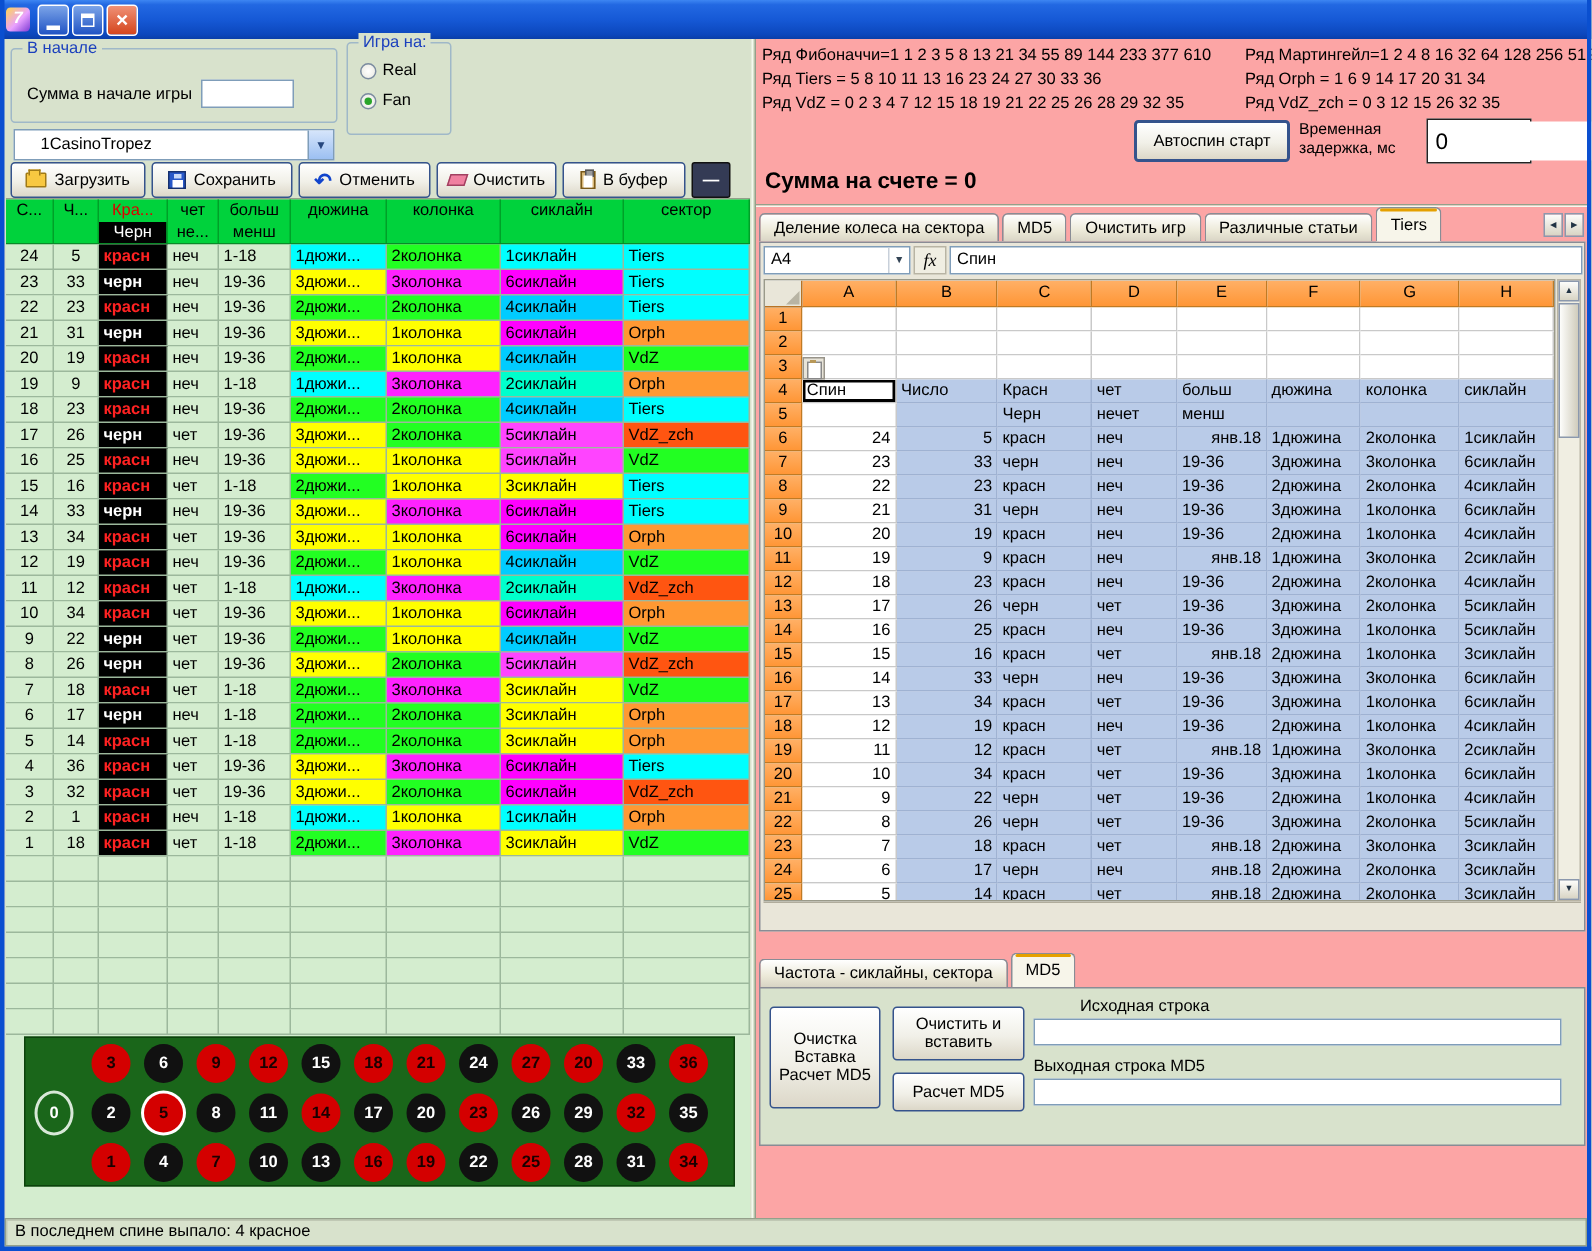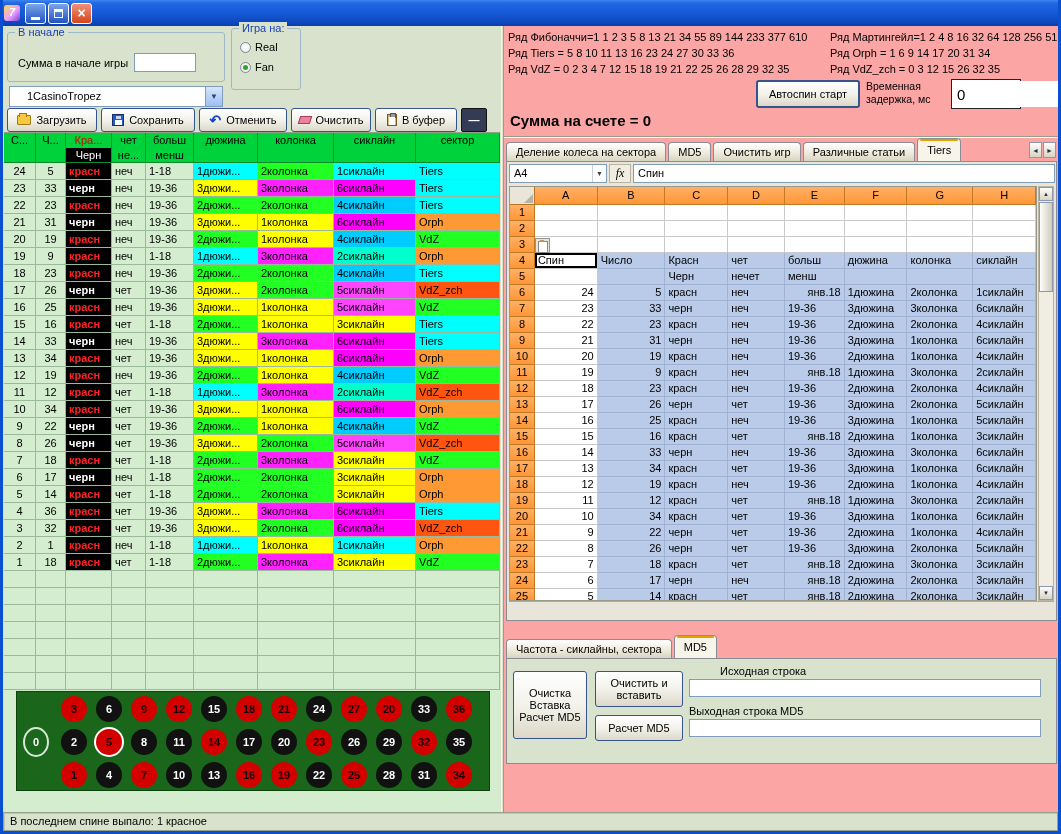--- a/index.html
+++ b/index.html
@@ -1033,17 +1033,17 @@
         <span>Расчет MD5</span>
       </div>
       <div class="md5-label" style="left:182px;top:6px;margin-left:31px;">Исходная строка</div>
       <input class="xp-input md5-input" style="left: 182px; top: 20px;" value="">
       <div class="md5-label" style="left:182px;top:46px;">Выходная строка MD5</div>
       <input class="xp-input md5-input" style="left: 182px; top: 60px;" value="">
     </div>
   </div>
 
   <div class="statusbar">
-    <span>В последнем спине выпало: 1 красное</span>
+    <span>В последнем спине выпало: 4 красное</span>
   </div>
 
   <div class="frame"></div>
 </div>
 
 </body></html>

